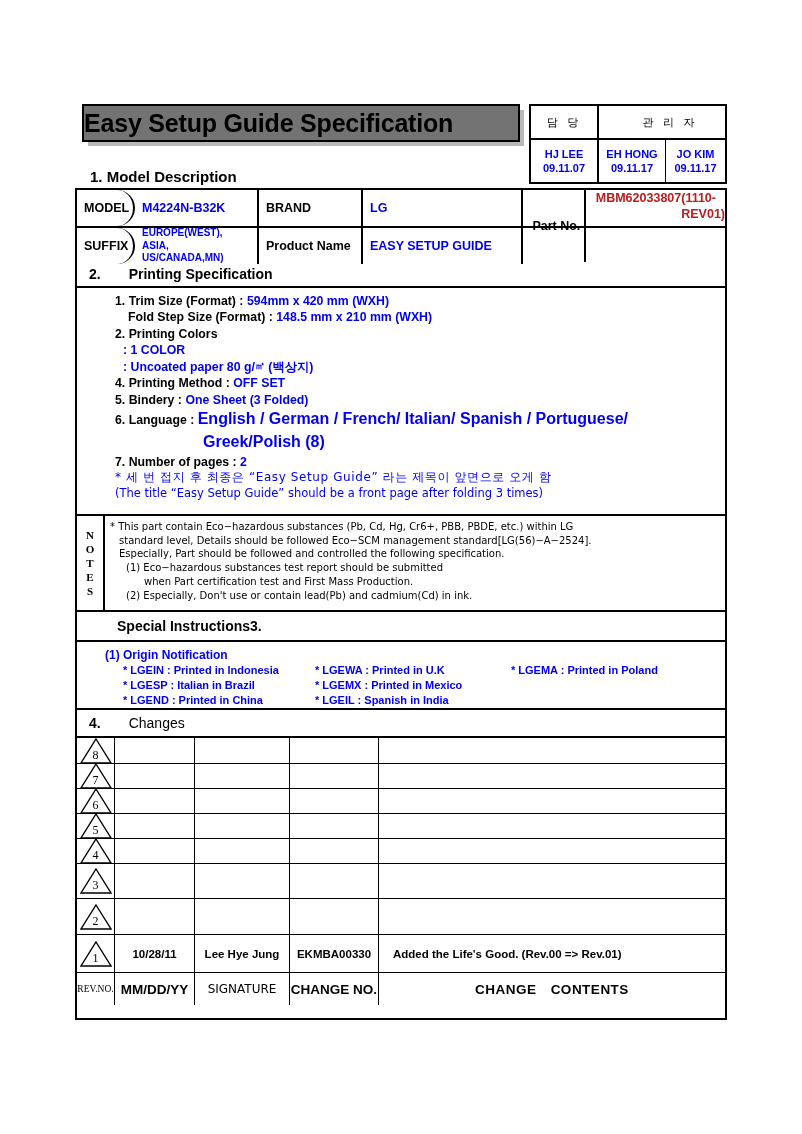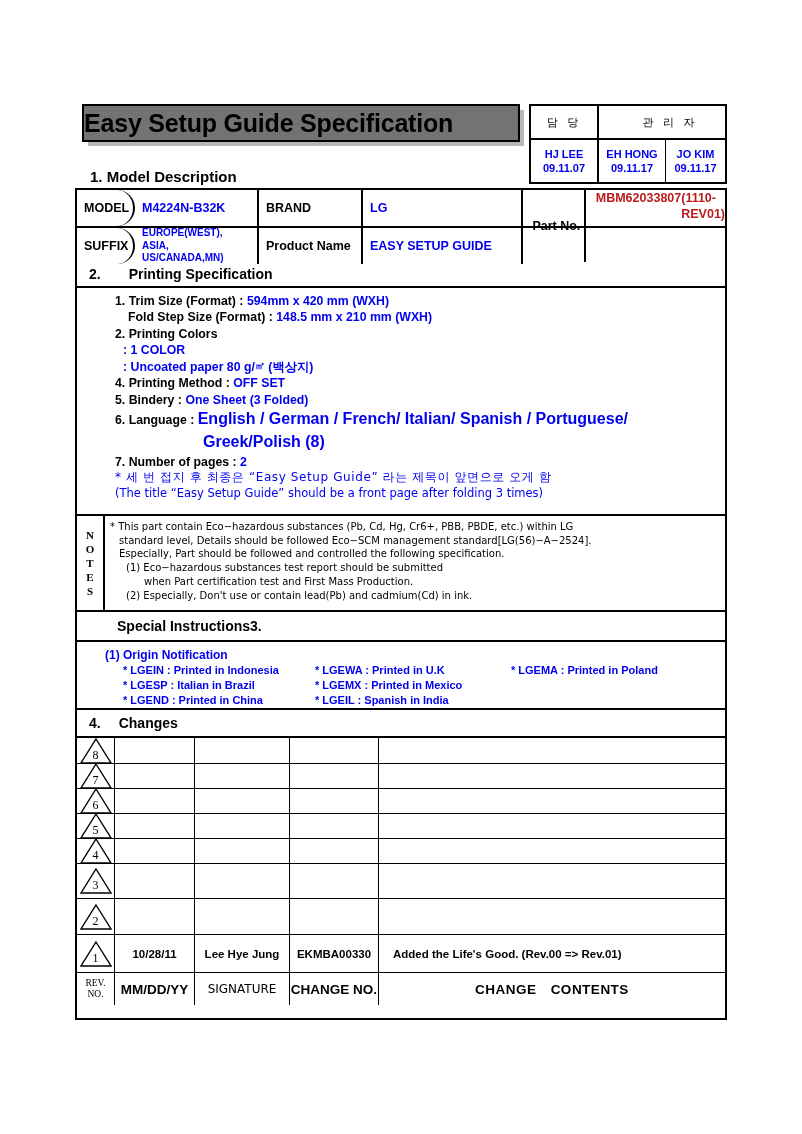--- a/index.html
+++ b/index.html
@@ -287,21 +287,21 @@
   #changes-header {
     position: absolute;
     left: 0; top: 520px;
     width: 648px;
     height: 28px;
     border-bottom: 2px solid #000;
     display: flex; align-items: center;
     box-sizing: border-box;
   }
   #changes-header .num { margin-left: 12px; font-size: 14px; font-weight: bold; }
-  #changes-header .txt { margin-left: 18px; font-size: 14px; font-weight: bold; }
+  #changes-header .txt { margin-left: 28px; font-size: 14px; font-weight: normal; }
 
   
   #changes-table {
     position: absolute;
     left: 0; top: 548px;
     width: 648px;
   }
   .ch-row {
     display: flex;
     border-bottom: 1.6px solid #000;
@@ -334,21 +334,21 @@
     left: 0; right: 0;
     bottom: 1px;
     text-align: center;
     font-family: "Liberation Serif", serif;
     font-size: 12px;
     font-weight: normal;
   }
 
   
   #changes-footer .revno {
-    flex-direction: column;
+    flex-direction: row;
     font-family: "Liberation Serif", serif;
     font-size: 9.5px;
     font-weight: normal;
     line-height: 11px;
   }
   #changes-footer .sign-txt {
     font-family: "DejaVu Sans", sans-serif;
     font-weight: normal;
     font-size: 12px;
   }

